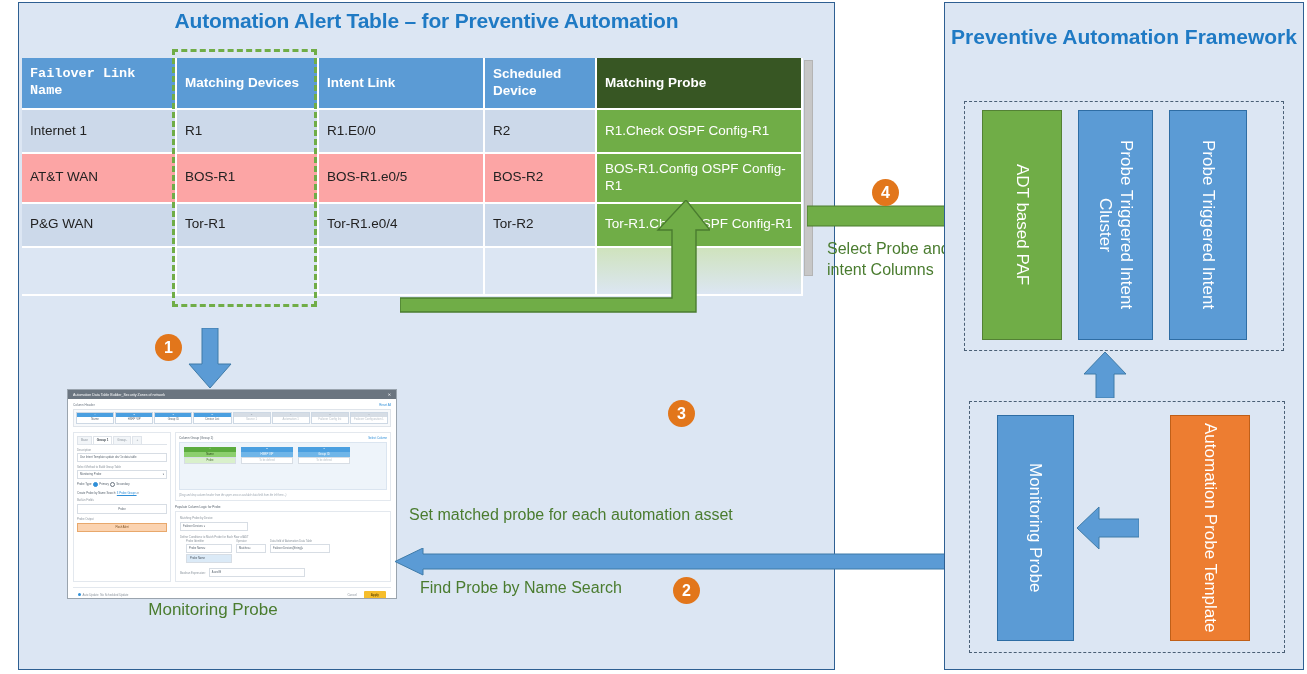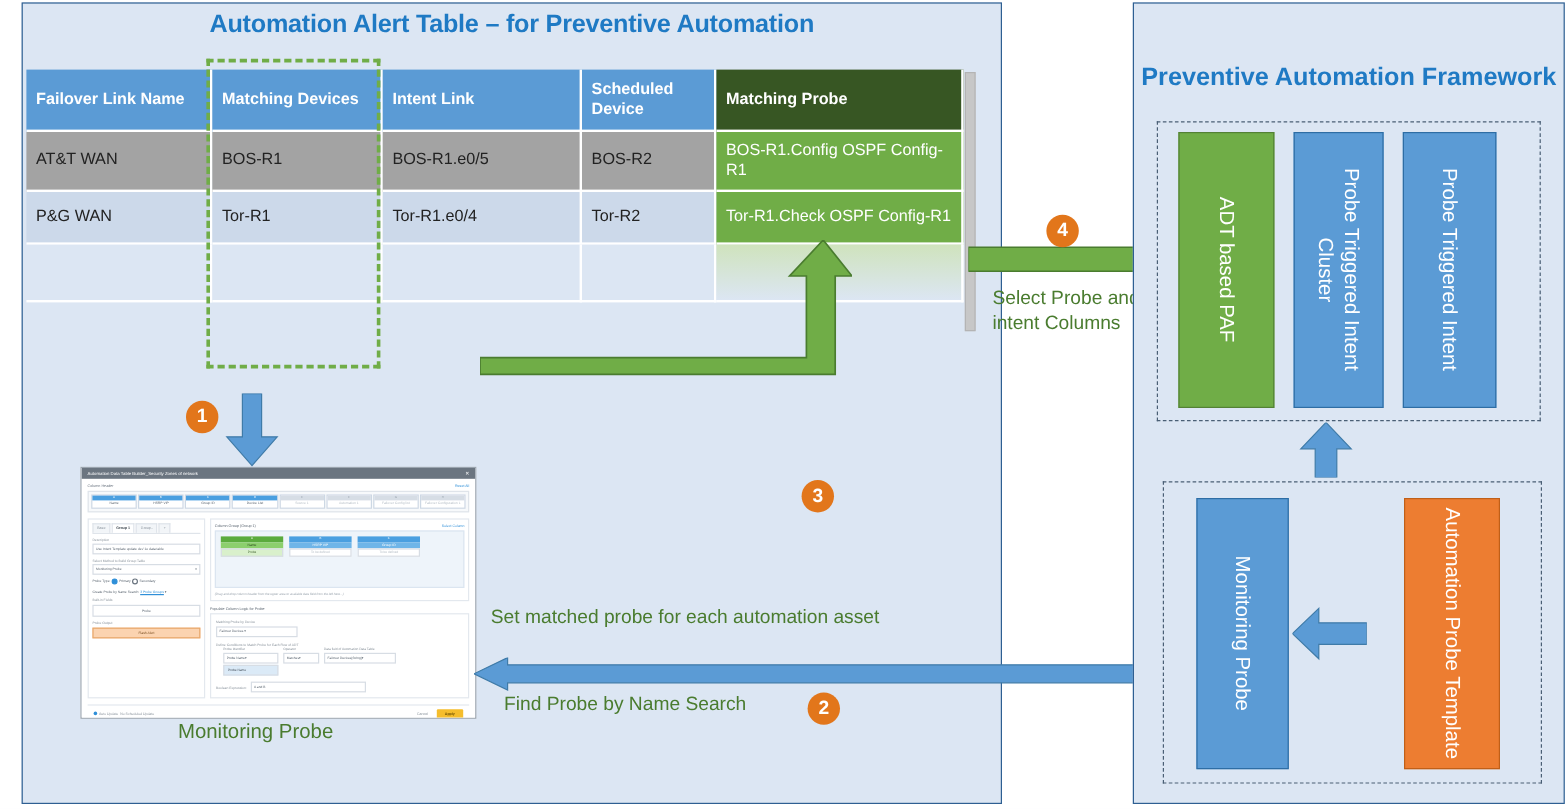--- a/index.html
+++ b/index.html
@@ -67,35 +67,35 @@
   }
   #adt-table th.probe-head {
     background: #375623;
   }
   #adt-table td {
     color: #222222;
     height: 44px;
     line-height: 1.25;
   }
   #adt-table tr.r-odd td { background: #ccd9ea; }
-  #adt-table tr.r-even td { background: #a3a3a3; }
+  #adt-table tr.r-even td { background: #fca5a5; }
   #adt-table td.probe-cell {
     background: #70ad47 !important;
     color: #ffffff;
   }
   #adt-table tr.r-blank td {
     background: #dce6f3;
     height: 48px;
     border-right-color: #ffffff;
   }
   #adt-table tr.r-blank td.probe-cell {
     background: linear-gradient(#cfe3bd, #dce6f3) !important;
   }
   
-  .c1 { width: 155px; }
+  .c1 { width: 155px; font-family: Liberation Mono, monospace; }
   .c2 { width: 142px; }
   .c3 { width: 166px; }
   .c4 { width: 112px; }
   .c5 { width: 206px; }
 
   
   #table-scrollbar {
     position: absolute;
     left: 785px;
     top: 57px;
@@ -332,21 +332,20 @@
   }
   #paf-title {
     position: absolute;
     left: 0; top: 20px;
     width: 100%;
     text-align: center;
     color: #1f7ac4;
     font-size: 21px;
     font-weight: bold;
     line-height: 1.35;
-    margin-top: 28px;
   }
   .dashdot-group {
     position: absolute;
     border: 1.4px dashed #4a5f75;
     box-sizing: border-box;
   }
   #group-top { left: 19px; top: 98px; width: 320px; height: 250px; }
   #group-bottom { left: 24px; top: 398px; width: 316px; height: 252px; }
 
   .vbox {
@@ -389,20 +388,27 @@
     <thead>
       <tr>
         <th class="c1">Failover Link Name</th>
         <th class="c2">Matching Devices</th>
         <th class="c3">Intent Link</th>
         <th class="c4">Scheduled Device</th>
         <th class="c5 probe-head">Matching Probe</th>
       </tr>
     </thead>
     <tbody>
+      <tr class="r-odd">
+        <td>Internet 1</td>
+        <td>R1</td>
+        <td>R1.E0/0</td>
+        <td>R2</td>
+        <td class="probe-cell">R1.Check OSPF Config-R1</td>
+      </tr>
       <tr class="r-even">
         <td>AT&amp;T WAN</td>
         <td>BOS-R1</td>
         <td>BOS-R1.e0/5</td>
         <td>BOS-R2</td>
         <td class="probe-cell">BOS-R1.Config OSPF Config-R1</td>
       </tr>
       <tr class="r-odd">
         <td>P&amp;G WAN</td>
         <td>Tor-R1</td>

